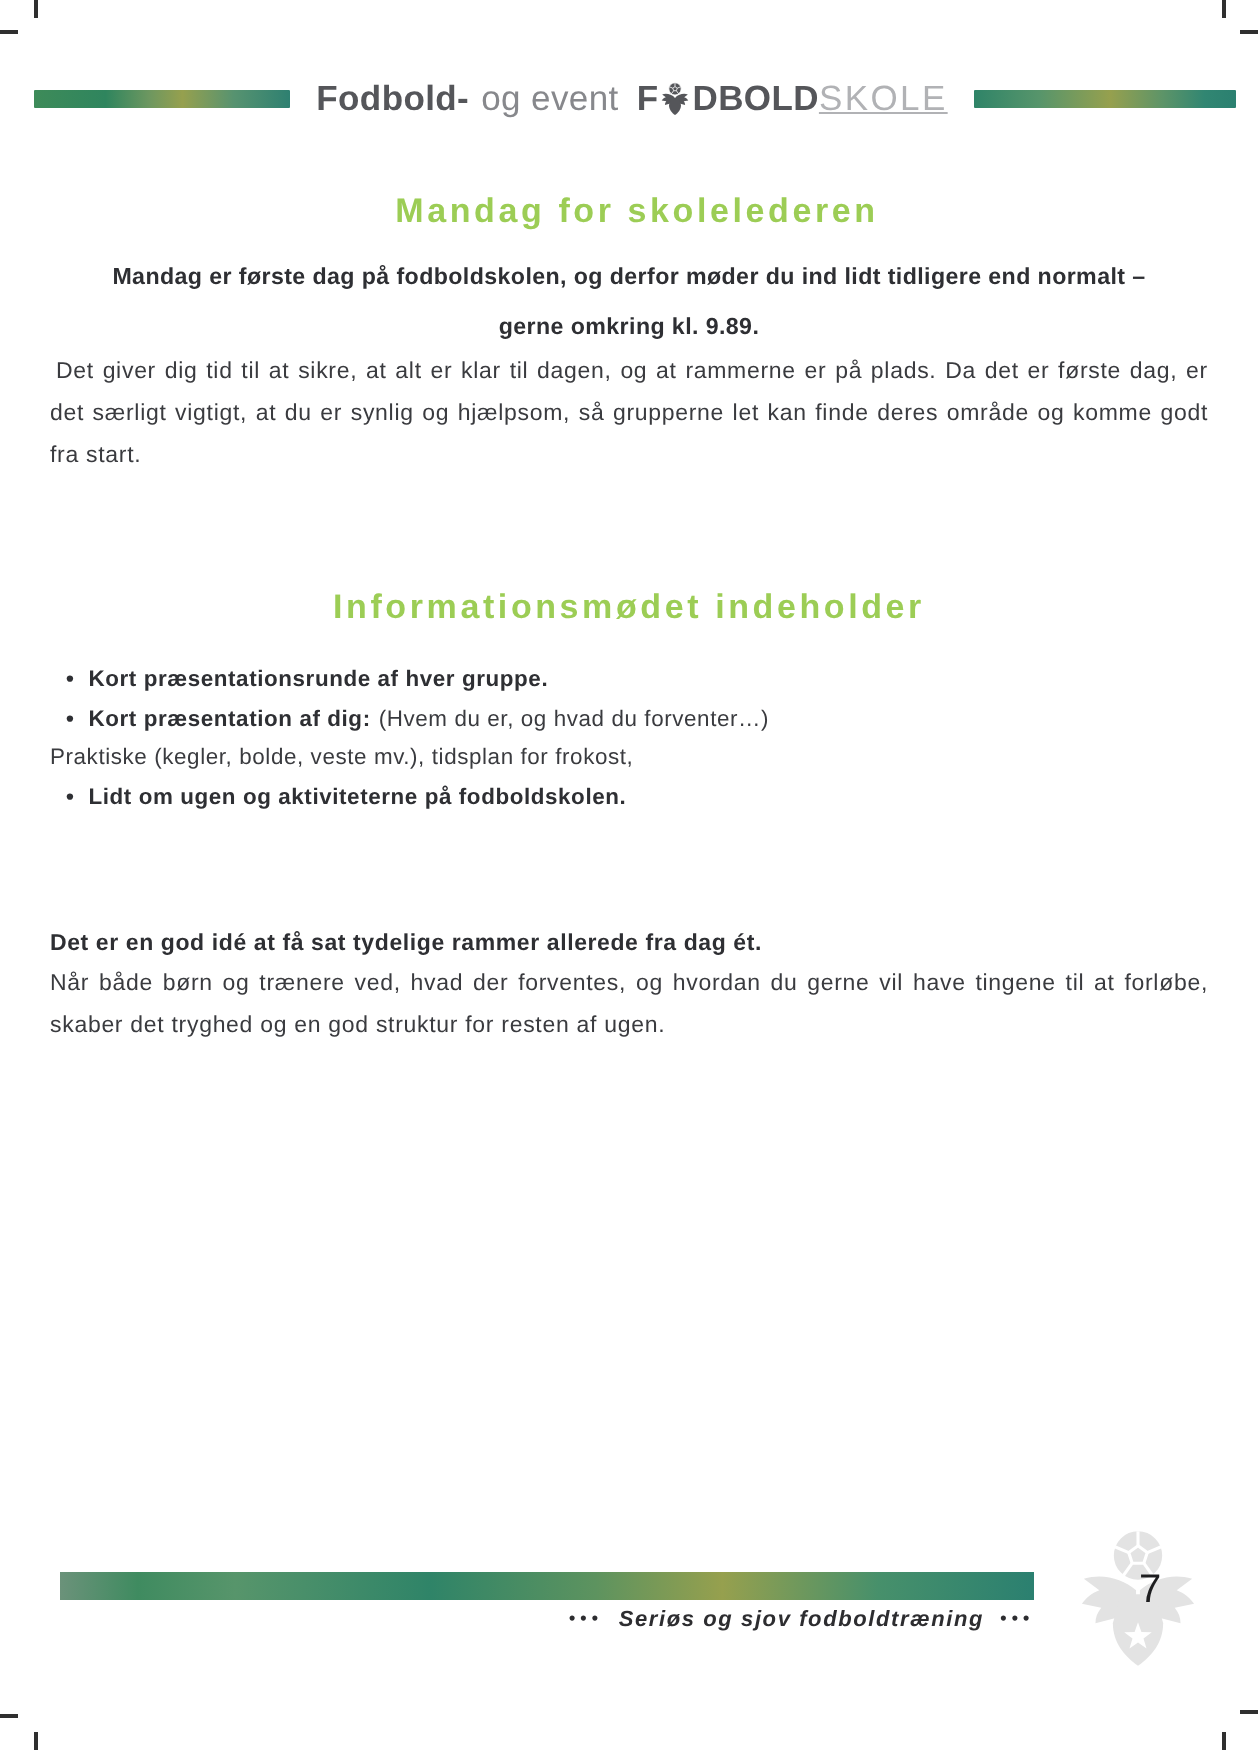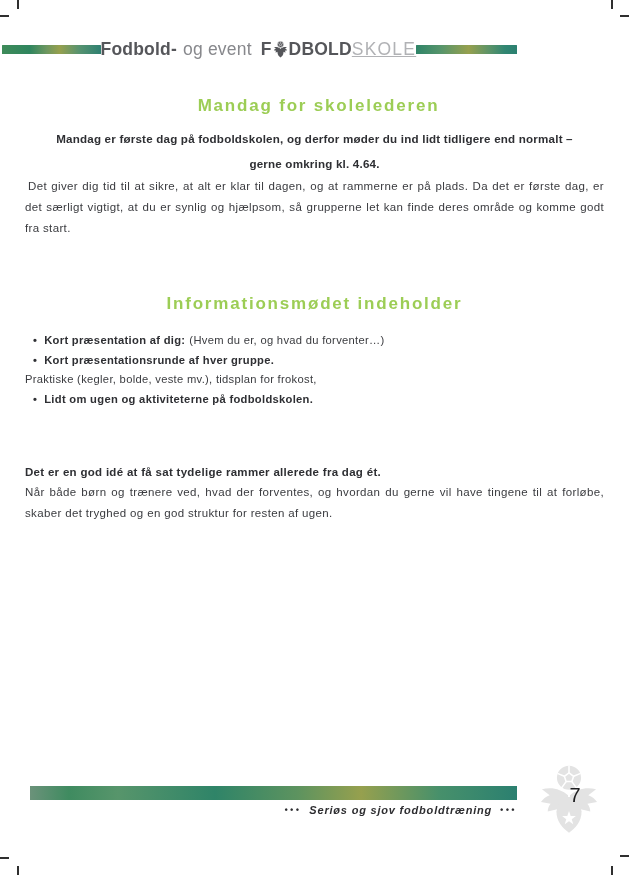--- a/index.html
+++ b/index.html
@@ -6,21 +6,21 @@
   html,body { background:#ffffff; }
   .page {
     position:relative; width:629px; height:876px; background:#ffffff;
     font-family:"Liberation Sans", sans-serif; color:#3a3b3f; overflow:hidden;
   }
   
   .crop { position:absolute; background:#2f2f2f; }
   .crop.v { width:1.5px; height:9px; }
   .crop.h { width:9px; height:1.5px; }
   
-  .header { position:absolute; top:39px; left:2px; width:515px; height:20px;
+  .header { position:absolute; top:39px; left:17px; width:601px; height:20px;
             display:flex; align-items:center;justify-content:center; }
   .bar { height:9px; border-radius:0.5px; }
   .bar-hl { width:128px;
     background:linear-gradient(90deg,#3e8b59 0%,#2f855e 28%,#6d9760 45%,#96a04e 58%,#579370 78%,#2e8071 100%); }
   .bar-hr { width:131px;
     background:linear-gradient(90deg,#2f8468 0%,#57956b 25%,#96a04e 52%,#5d9468 72%,#318672 88%,#2b8070 100%); }
   .logo { flex:1; display:flex; align-items:center; justify-content:center;
           white-space:nowrap; font-size:17.5px; letter-spacing:0.2px; }
   .logo .b1 { font-weight:bold; color:#55565a; }
   .logo .lt { color:#87888c; font-weight:normal; margin:0 9px 0 6px; }
@@ -100,30 +100,30 @@
           </g>
         </svg>
       </span>
       <span class="b2">DBOLD</span>
       <span class="sk">SKOLE</span>
     </div>
     <div class="bar bar-hr"></div>
   </div>
 
   <div class="h-green h1">Mandag for skolelederen</div>
-  <div class="intro">Mandag er første dag på fodboldskolen, og derfor møder du ind lidt tidligere end normalt – gerne omkring kl. 4.64.</div>
+  <div class="intro">Mandag er første dag på fodboldskolen, og derfor møder du ind lidt tidligere end normalt – gerne omkring kl. 9.89.</div>
   <div class="para p1">Det giver dig tid til at sikre, at alt er klar til dagen, og at rammerne er på plads. Da det er første dag, er det særligt vigtigt, at du er synlig og hjælpsom, så grupperne let kan finde deres område og komme godt fra start.</div>
 
   <div class="h-green h2">Informationsmødet indeholder</div>
   <div class="list">
     <div class="li">
-      <span class="dot">•</span><span class="li-bold">Kort præsentation af dig:</span><span class="li-reg">(Hvem du er, og hvad du forventer…)</span>
+      <span class="dot">•</span><span class="li-bold">Kort præsentationsrunde af hver gruppe.</span>
     </div>
     <div class="li">
-      <span class="dot">•</span><span class="li-bold">Kort præsentationsrunde af hver gruppe.</span>
+      <span class="dot">•</span><span class="li-bold">Kort præsentation af dig:</span><span class="li-reg">(Hvem du er, og hvad du forventer…)</span>
     </div>
     <div class="plain">Praktiske (kegler, bolde, veste mv.), tidsplan for frokost,</div>
     <div class="li">
       <span class="dot">•</span><span class="li-bold">Lidt om ugen og aktiviteterne på fodboldskolen.</span>
     </div>
   </div>
 
   <div class="closing">
     <div class="lead">Det er en god idé at få sat tydelige rammer allerede fra dag ét.</div>
     <div class="body">Når både børn og trænere ved, hvad der forventes, og hvordan du gerne vil have tingene til at forløbe, skaber det tryghed og en god struktur for resten af ugen.</div>

